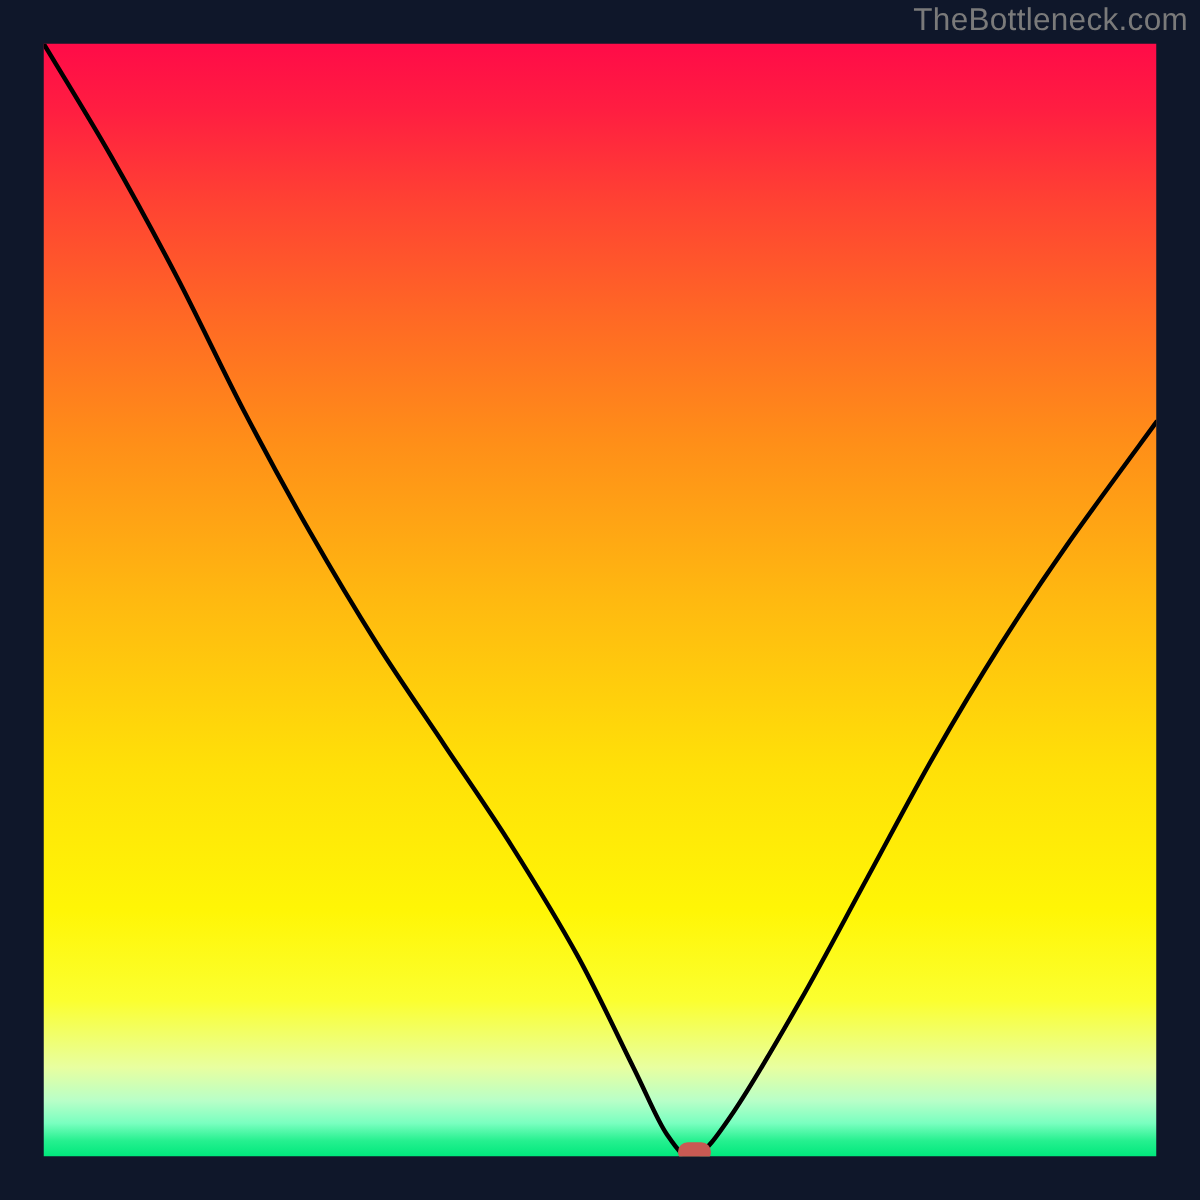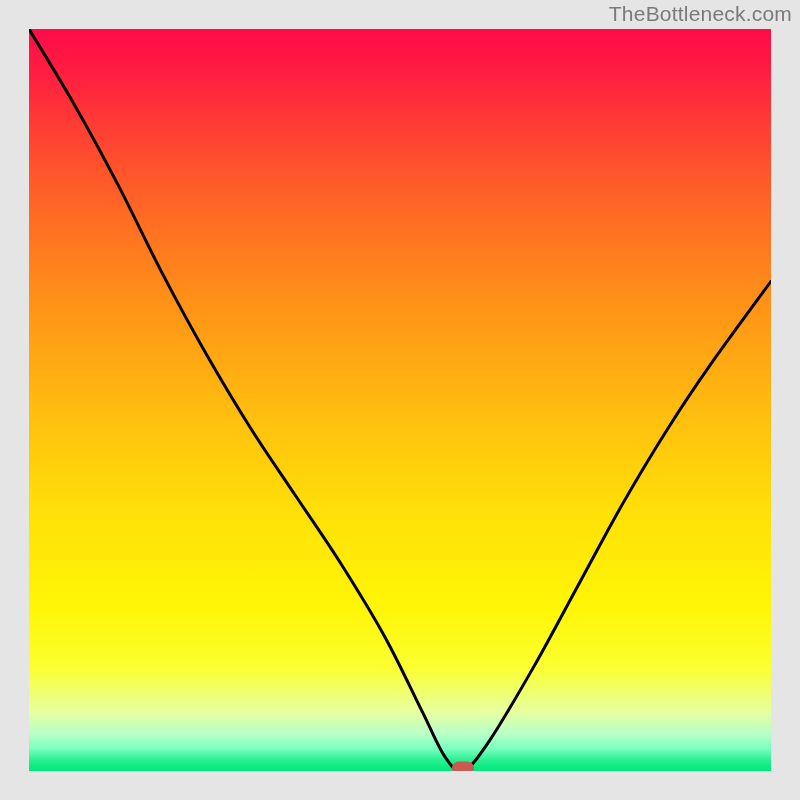--- a/index.html
+++ b/index.html
@@ -8,21 +8,21 @@
     width: 800px;
     height: 800px;
     background: #000;
     overflow: hidden;
     font-family: Arial, Helvetica, sans-serif;
   }
   .frame {
     position: relative;
     width: 800px;
     height: 800px;
-    background: #e5e5e5;
+    background: #0f172a;
   }
   .attribution {
     position: absolute;
     top: 2px;
     right: 8px;
     color: #7a7a7a;
     font-size: 21px;
     font-weight: 400;
     letter-spacing: 0.2px;
     z-index: 20;

